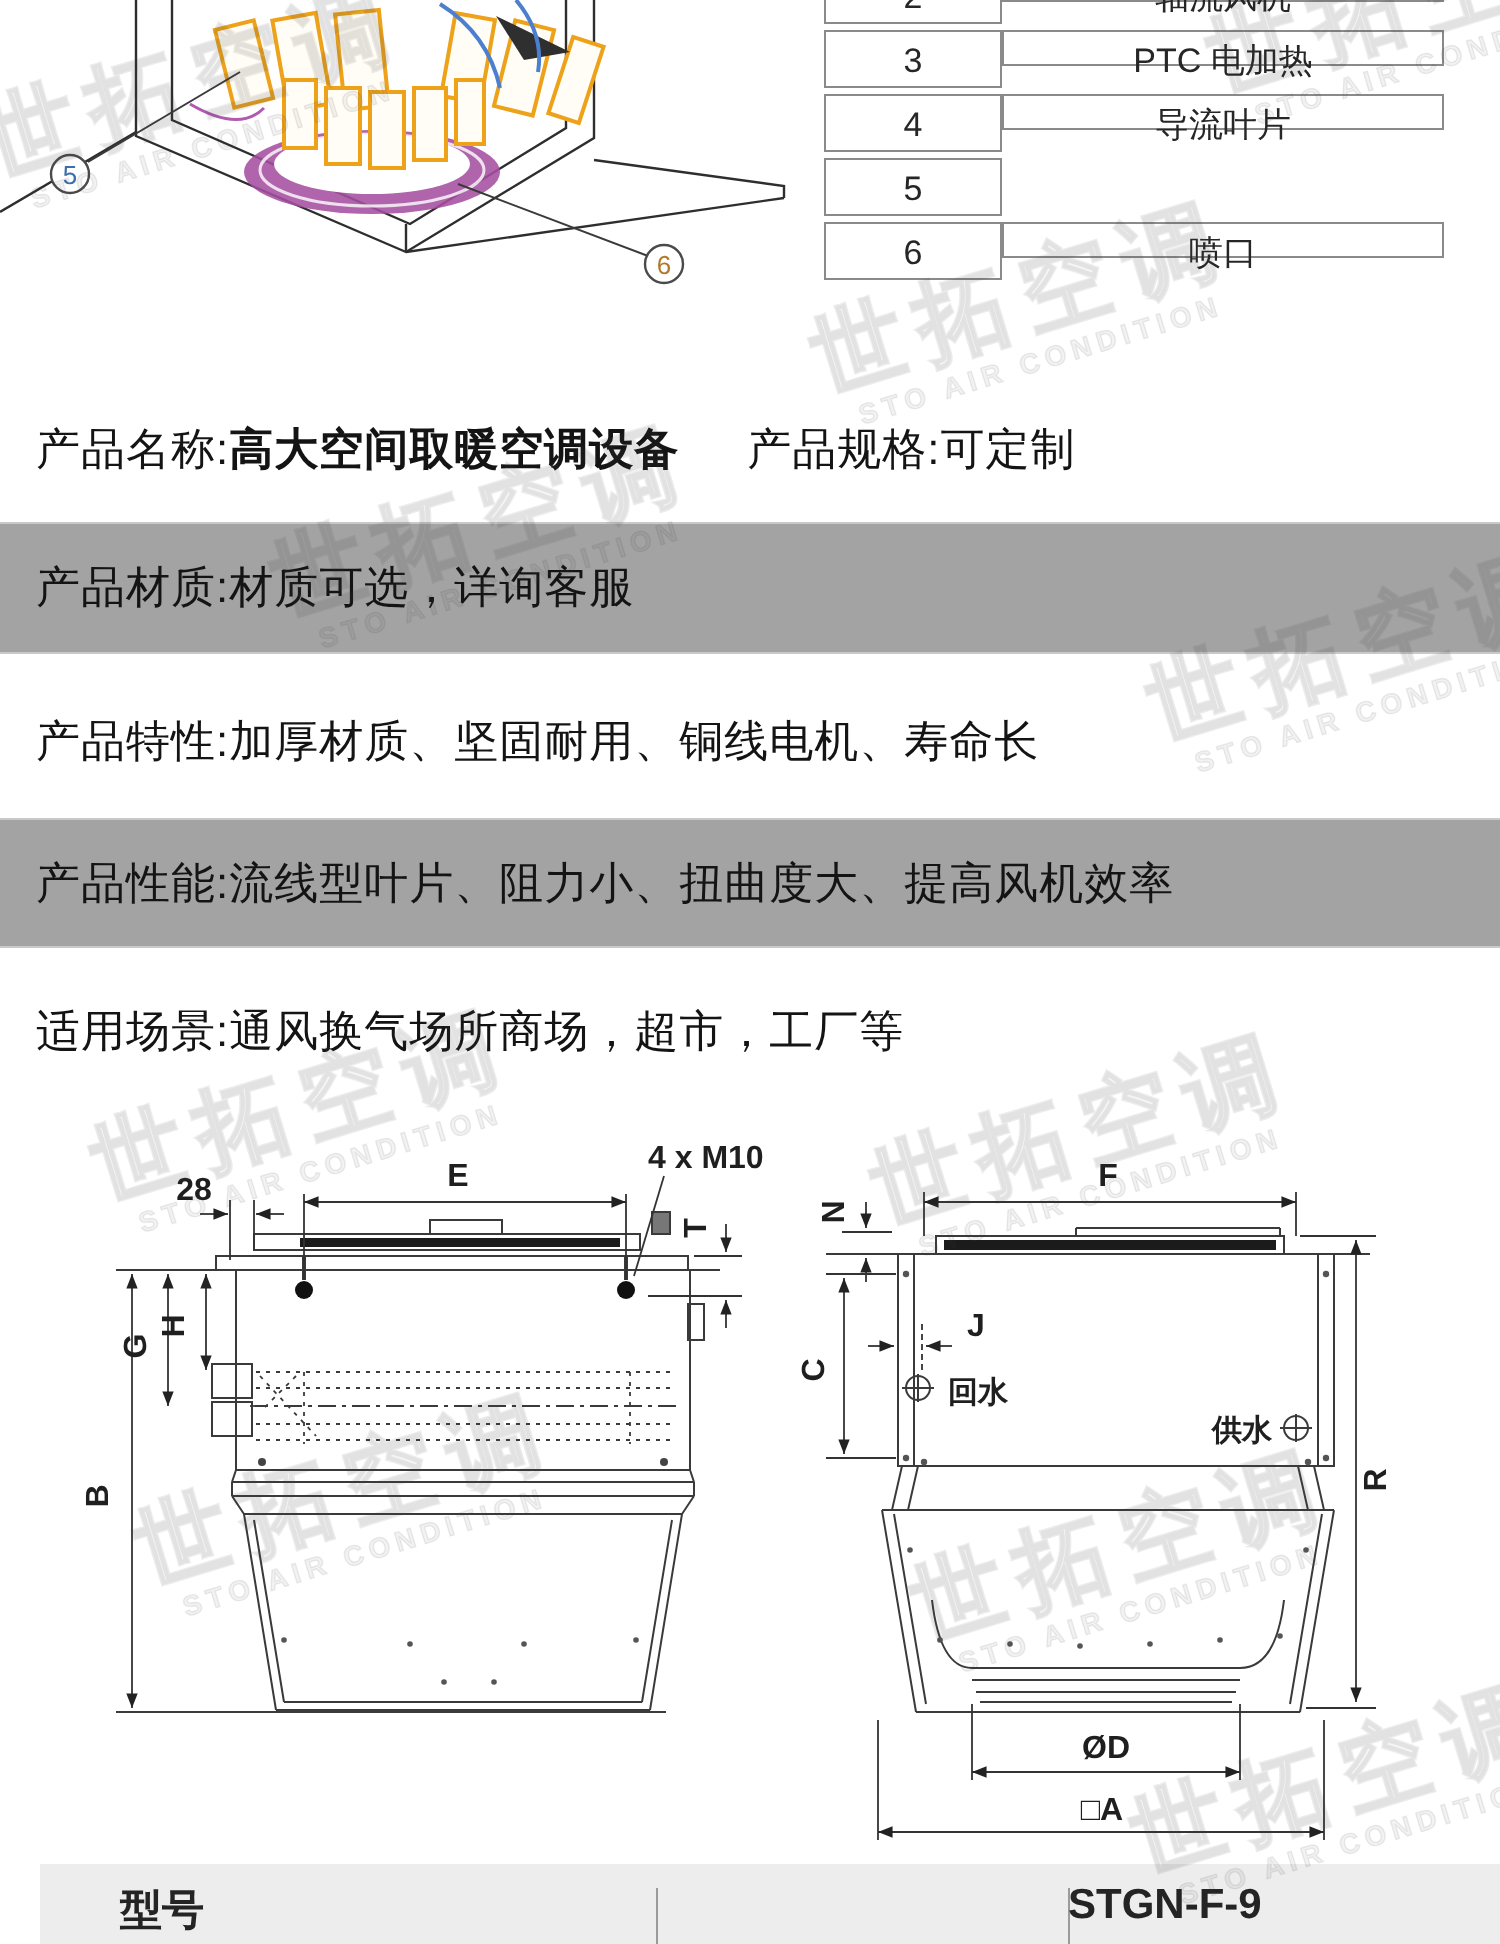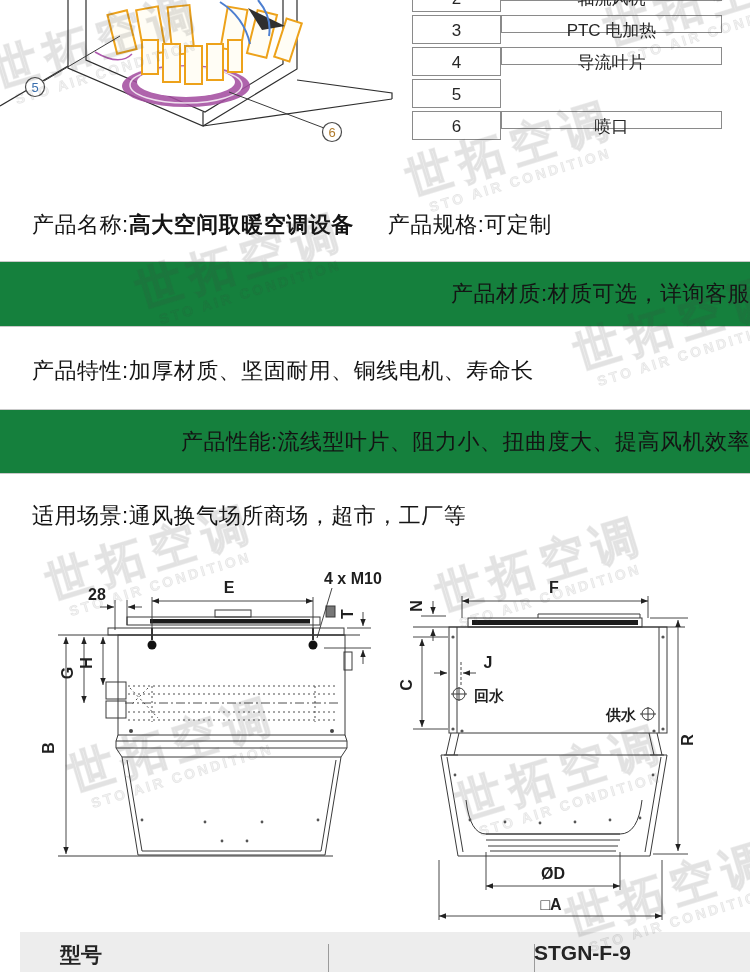--- a/index.html
+++ b/index.html
@@ -16,25 +16,25 @@
   .parts{position:absolute;left:412px;top:-17px;width:310px;z-index:2;}
   .parts .prow{display:flex;margin-bottom:3px;}
   .parts .c1{width:89px;height:29px;line-height:29px;text-align:center;
       border:1px solid #8a8a8a;font-size:17px;color:#262626;background:#fff;box-sizing:border-box;}
   .parts .c2{flex:1;height:18px;line-height:29px;text-align:center;
       border:1px solid #8a8a8a;font-size:17px;color:#262626;background:#fff;box-sizing:border-box;}
   
   .exploded{position:absolute;left:0;top:0;width:410px;height:165px;z-index:2;}
   
   .info-row{position:absolute;left:0;width:750px;display:flex;align-items:center;
-      padding-left:32px;box-sizing:border-box;font-size:22px;letter-spacing:0.5px;z-index:2;}
+      padding-left:18px;box-sizing:border-box;font-size:22px;letter-spacing:0.5px;z-index:2;}
   .info-row .lbl{font-weight:normal;}
   .info-row .val-bold{font-weight:bold;}
   .info-row .spacer{display:inline-block;width:34px;}
-  .band{background:#15803d;border-top:1px solid #c9c9c9;border-bottom:1px solid #c9c9c9;justify-content:flex-end;}
+  .band{background:#a3a3a3;border-top:1px solid #c9c9c9;border-bottom:1px solid #c9c9c9;}
   #row-name{top:197px;height:56px;}
   #row-material{top:261px;height:66px;}
   #row-feature{top:343px;height:56px;}
   #row-performance{top:409px;height:65px;}
   #row-scene{top:488px;height:56px;}
   
   .drawings{position:absolute;left:0;top:540px;width:750px;height:400px;z-index:2;}
   .drawings text{font-family:"Liberation Sans","DejaVu Sans",sans-serif;font-size:16px;
       font-weight:bold;fill:#1f1f1f;}
   .drawings text.port{font-size:15px;}

